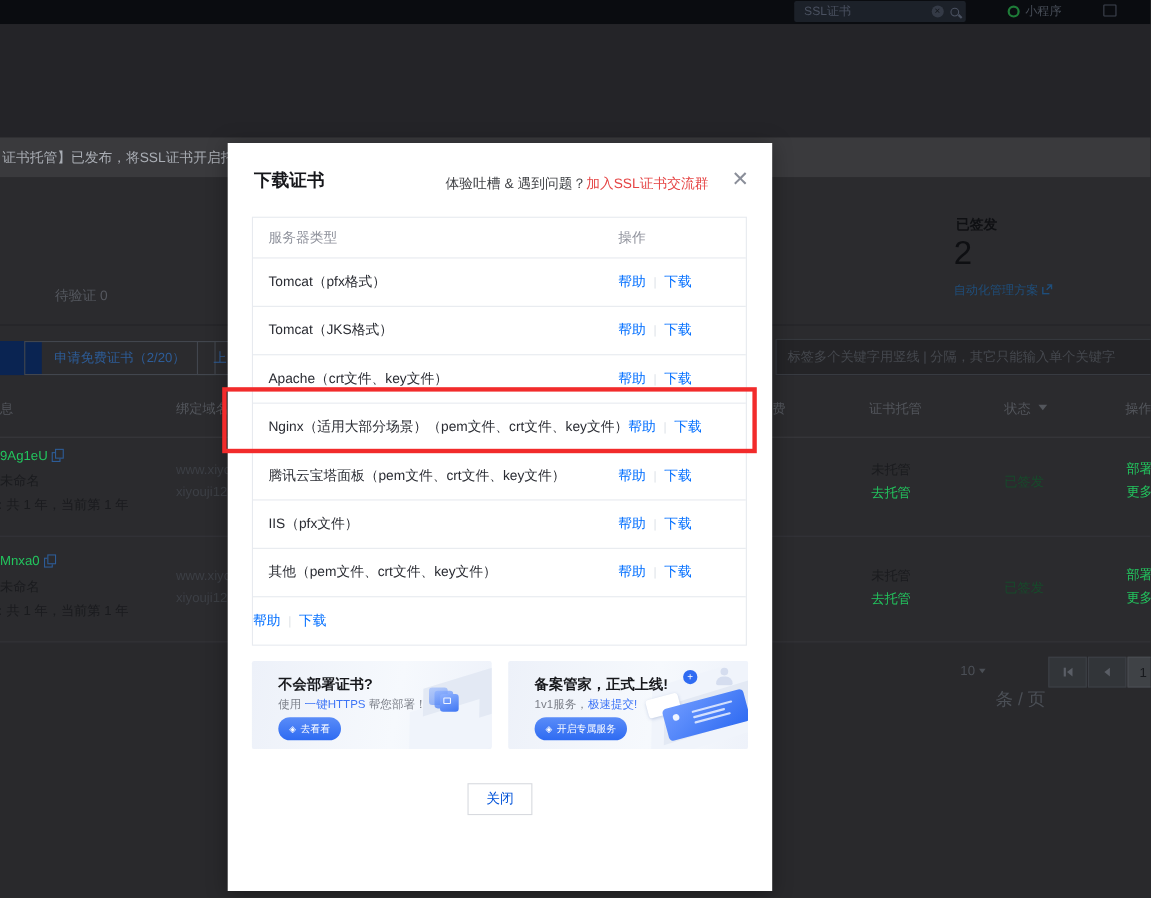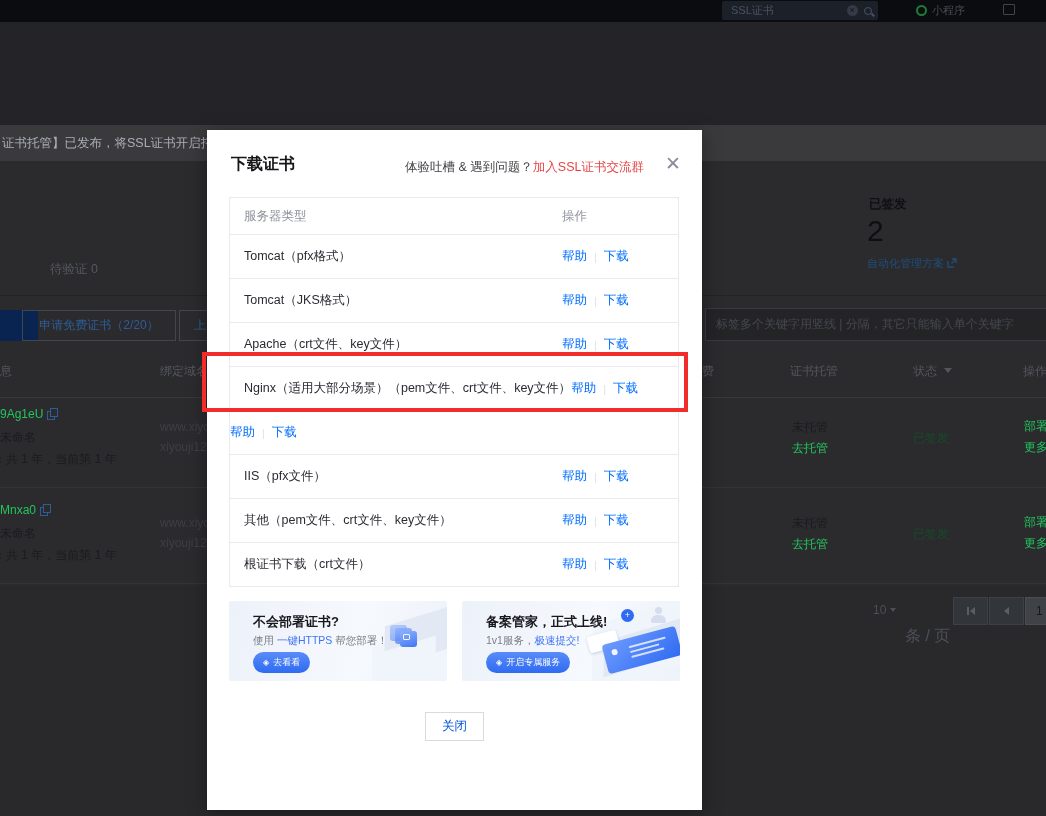--- a/index.html
+++ b/index.html
@@ -121,21 +121,21 @@
 <div class="hline" style="top:583px;background:#343438;"></div>
 
 <span class="txt dim-gray" style="left:50px;top:261px;"><span>待验证</span>&nbsp;<span>0</span></span>
 <span class="txt stat-label" style="left:869px;top:196px;">已签发</span>
 <span class="txt stat-num" style="left:867px;top:214px;">2</span>
 <span class="txt dim-link" style="left:867px;top:256px;"><span>自动化管理方案</span><svg class="icon-ext" width="10" height="10" viewBox="0 0 10 10">
       <path d="M1 3 v6 h6 M5 1 h4 v4 M9 1 L4.5 5.5" stroke="#1f4e7b" stroke-width="1.3" fill="none"></path>
     </svg></span>
 
 <div class="abs btn-primary-frag"></div>
-<div class="btn-outline" style="left:22px;width:154px;text-align:center;">申请免费证书（2/20）</div>
+<div class="btn-outline" style="left:22px;width:174px;text-align:center;">申请免费证书（2/20）</div>
 <div class="btn-outline" style="left:179px;width:80px;justify-content:flex-start;padding-left:14px;">上</div>
 <div class="abs filter-box">标签多个关键字用竖线 | 分隔，其它只能输入单个关键字</div>
 
 <span class="txt bg-h" style="left:0;top:363px;">息</span>
 <span class="txt bg-h" style="left:160px;top:363px;">绑定域名</span>
 <span class="txt bg-h" style="left:702px;top:363px;">费</span>
 <span class="txt bg-h" style="left:790px;top:363px;">证书托管</span>
 <span class="txt bg-h" style="left:913px;top:363px;">状态</span>
 <span class="icon-funnel" style="left:944px;top:368px;"></span>
 <span class="txt bg-h" style="left:1023px;top:363px;">操作</span>
@@ -212,20 +212,21 @@
     </div>
     <div class="m-row">
       <div class="m-name">Nginx（适用大部分场景）（pem文件、crt文件、key文件）</div>
       <div class="m-actions">
           <a class="m-link">帮助</a>
           <span class="m-sep">|</span>
           <a class="m-link">下载</a>
         </div>
     </div>
     <div class="m-row">
+      <div class="m-name">腾讯云宝塔面板（pem文件、crt文件、key文件）</div>
       <div class="m-actions">
           <a class="m-link">帮助</a>
           <span class="m-sep">|</span>
           <a class="m-link">下载</a>
         </div>
     </div>
     <div class="m-row">
       <div class="m-name">IIS（pfx文件）</div>
       <div class="m-actions">
           <a class="m-link">帮助</a>
@@ -235,21 +236,20 @@
     </div>
     <div class="m-row">
       <div class="m-name">其他（pem文件、crt文件、key文件）</div>
       <div class="m-actions">
           <a class="m-link">帮助</a>
           <span class="m-sep">|</span>
           <a class="m-link">下载</a>
         </div>
     </div>
     <div class="m-row">
-      <div class="m-name">根证书下载（crt文件）</div>
       <div class="m-actions">
           <a class="m-link">帮助</a>
           <span class="m-sep">|</span>
           <a class="m-link">下载</a>
         </div>
     </div>
   </div>
 
   <div class="promo promo1">
     <div class="art">

